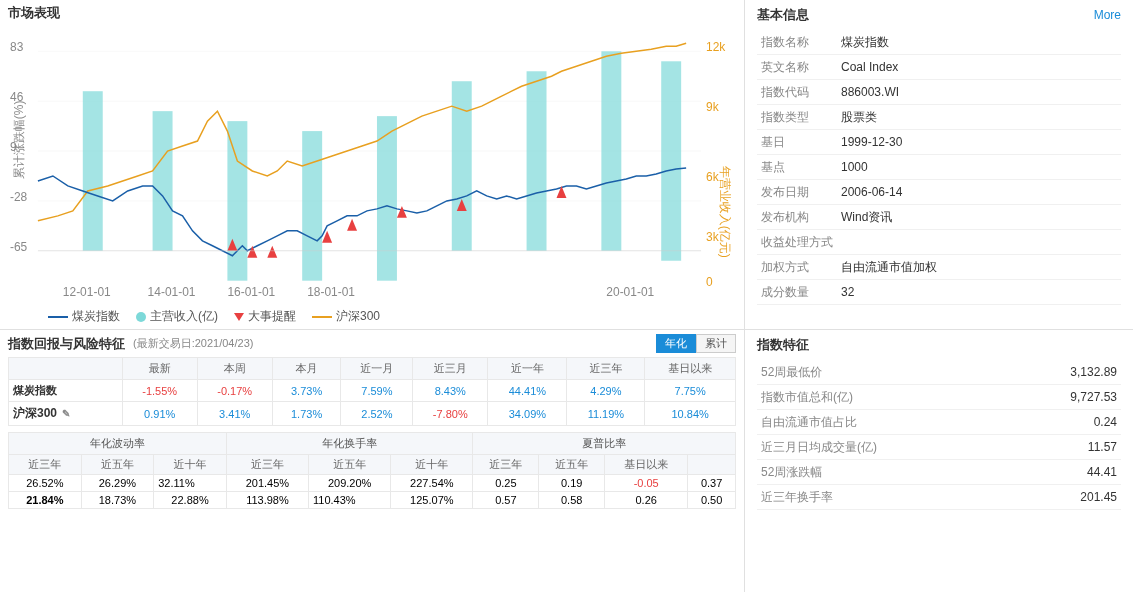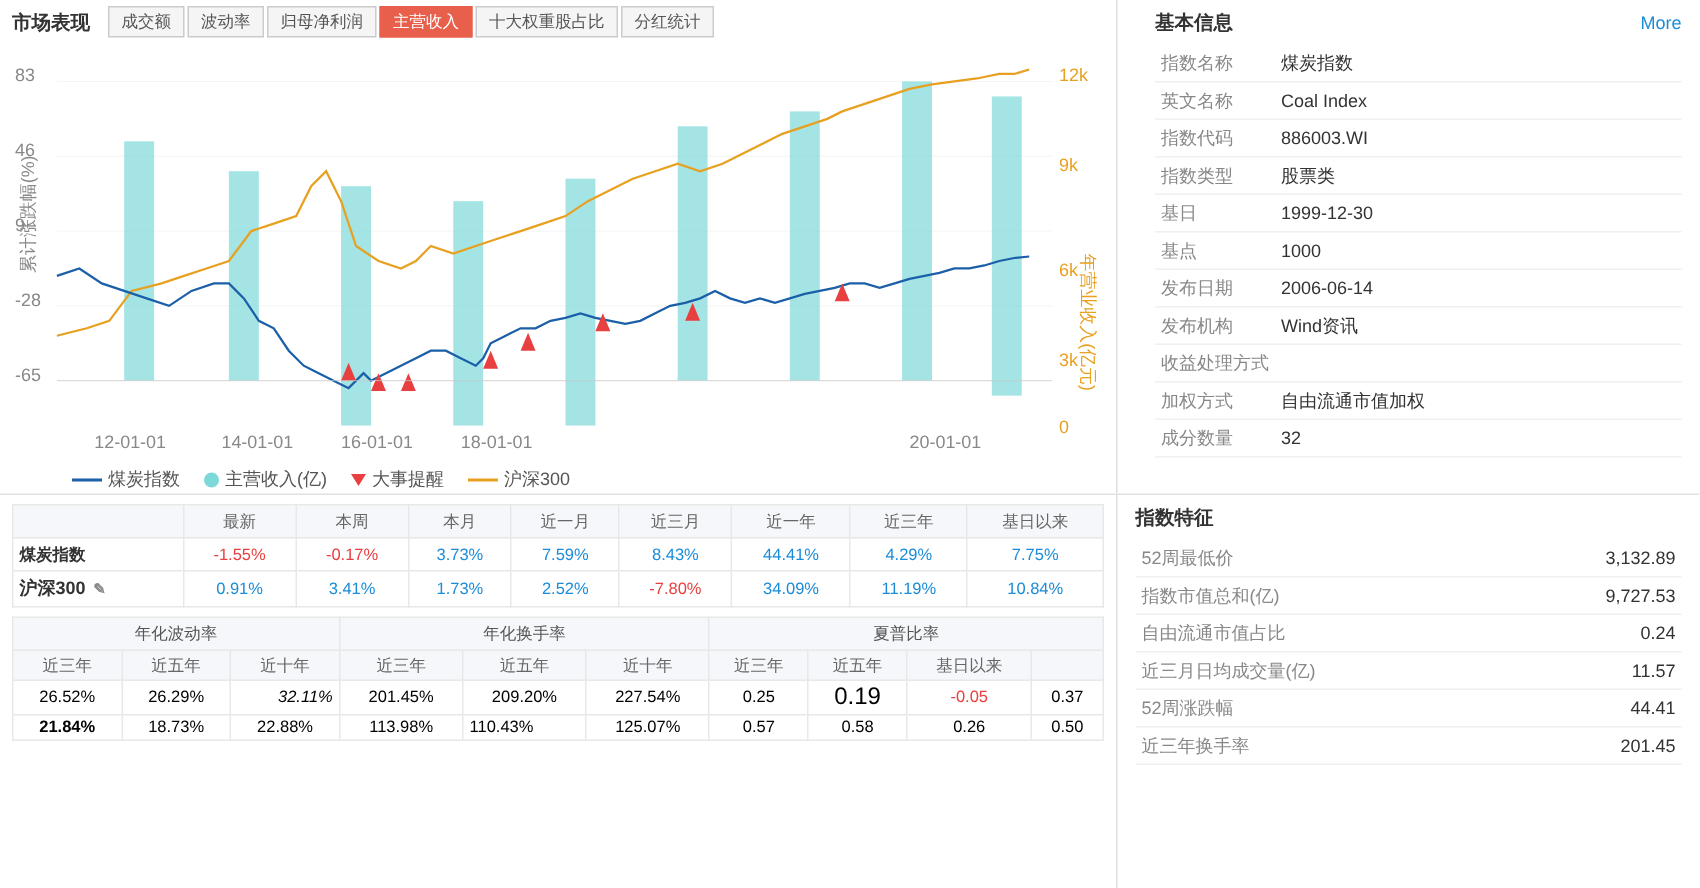--- a/index.html
+++ b/index.html
@@ -1,21 +1,21 @@
 <!DOCTYPE html>
 <html><head>
   <meta charset="utf-8">
   <style>
     * { box-sizing: border-box; margin: 0; padding: 0; font-family: 'Arial', sans-serif; font-size: 12px; }
     body { background: #fff; width: 1133px; height: 592px; overflow: hidden; }
     
     .container { display: flex; flex-direction: column; width: 1133px; height: 592px; }
     
     
-    .top-section { display: flex; height: 330px; border-bottom: 1px solid #e0e0e0; gap: 13px; }
+    .top-section { display: flex; height: 330px; border-bottom: 1px solid #e0e0e0; }
     
     
     .market-panel { flex: 0 0 745px; border-right: 1px solid #e0e0e0; padding: 4px 8px; }
     .market-panel-header { display: flex; align-items: center; margin-bottom: 4px; }
     .market-panel-title { font-weight: bold; font-size: 13px; color: #333; margin-right: 12px; }
     .tab-group { display: flex; gap: 2px; }
     .tab { padding: 2px 8px; border: 1px solid #ccc; cursor: pointer; font-size: 11px; color: #555; background: #f5f5f5; }
     .tab.active { background: #e8604c; color: #fff; border-color: #e8604c; }
     
     .chart-area { position: relative; width: 100%; height: 280px; }
@@ -76,28 +76,20 @@
 </head>
 <body>
 
 <div class="container">
 
   <div class="top-section">
 
     <div class="market-panel">
       <div class="market-panel-header">
         <span class="market-panel-title">市场表现</span>
-        <div class="tab-group">
-          <div class="tab">成交额</div>
-          <div class="tab">波动率</div>
-          <div class="tab">归母净利润</div>
-          <div class="tab active">主营收入</div>
-          <div class="tab">十大权重股占比</div>
-          <div class="tab">分红统计</div>
-        </div>
       </div>
 
       <div class="chart-area">
         <svg class="chart-svg" viewBox="0 0 730 270">
 
           <text x="2" y="20" font-size="9" fill="#888">83</text>
           <text x="2" y="70" font-size="9" fill="#888">46</text>
           <text x="2" y="120" font-size="9" fill="#888">9</text>
           <text x="2" y="170" font-size="9" fill="#888">-28</text>
           <text x="2" y="220" font-size="9" fill="#888">-65</text>
@@ -222,20 +214,28 @@
           <td>32</td>
         </tr>
       </tbody>
         </table>
     </div>
   </div>
 
   <div class="bottom-section">
 
     <div class="return-panel">
+      <div class="return-panel-header">
+        <span class="return-panel-title">指数回报与风险特征</span>
+        <span class="return-panel-date">(最新交易日:2021/04/23)</span>
+        <div class="toggle-group">
+          <div class="toggle-btn active">年化</div>
+          <div class="toggle-btn">累计</div>
+        </div>
+      </div>
 
       <table class="return-table">
         <thead>
           <tr>
             <th></th>
             <th>最新</th>
             <th>本周</th>
             <th>本月</th>
             <th>近一月</th>
             <th>近三月</th>
@@ -291,26 +291,26 @@
               <th style="background:#f5f7fa;text-align:center;padding:2px 4px;border:1px solid #e8e8e8;font-size:11px;color:#666;font-weight:normal;">近三年</th>
               <th style="background:#f5f7fa;text-align:center;padding:2px 4px;border:1px solid #e8e8e8;font-size:11px;color:#666;font-weight:normal;">近五年</th>
               <th style="background:#f5f7fa;text-align:center;padding:2px 4px;border:1px solid #e8e8e8;font-size:11px;color:#666;font-weight:normal;">基日以来</th>
               <th style="background:#f5f7fa;text-align:center;padding:2px 4px;border:1px solid #e8e8e8;font-size:11px;color:#666;font-weight:normal;"></th>
             </tr>
           </thead>
           <tbody>
             <tr>
               <td style="text-align:center;padding:2px 4px;border:1px solid #e8e8e8;font-size:11px;">26.52%</td>
               <td style="text-align:center;padding:2px 4px;border:1px solid #e8e8e8;font-size:11px;">26.29%</td>
-              <td style="text-align:right;padding:2px 4px;border:1px solid #e8e8e8;font-size:11px;font-style:italic;">32.11%</td>
+              <td style="text-align:left;padding:2px 4px;border:1px solid #e8e8e8;font-size:11px;">32.11%</td>
               <td style="text-align:center;padding:2px 4px;border:1px solid #e8e8e8;font-size:11px;">201.45%</td>
               <td style="text-align:center;padding:2px 4px;border:1px solid #e8e8e8;font-size:11px;">209.20%</td>
               <td style="text-align:center;padding:2px 4px;border:1px solid #e8e8e8;font-size:11px;">227.54%</td>
               <td style="text-align:center;padding:2px 4px;border:1px solid #e8e8e8;font-size:11px;">0.25</td>
-              <td style="text-align:center;padding:2px 4px;border:1px solid #e8e8e8;font-size:16px;">0.19</td>
+              <td style="text-align:center;padding:2px 4px;border:1px solid #e8e8e8;font-size:11px;">0.19</td>
               <td style="text-align:center;padding:2px 4px;border:1px solid #e8e8e8;font-size:11px;color:#e84040;">-0.05</td>
               <td style="text-align:center;padding:2px 4px;border:1px solid #e8e8e8;font-size:11px;">0.37</td>
             </tr>
             <tr>
               <td style="text-align:center;padding:2px 4px;border:1px solid #e8e8e8;font-size:11px;font-weight:bold;">21.84%</td>
               <td style="text-align:center;padding:2px 4px;border:1px solid #e8e8e8;font-size:11px;">18.73%</td>
               <td style="text-align:center;padding:2px 4px;border:1px solid #e8e8e8;font-size:11px;">22.88%</td>
               <td style="text-align:center;padding:2px 4px;border:1px solid #e8e8e8;font-size:11px;">113.98%</td>
               <td style="text-align:left;padding:2px 4px;border:1px solid #e8e8e8;font-size:11px;">110.43%</td>
               <td style="text-align:center;padding:2px 4px;border:1px solid #e8e8e8;font-size:11px;">125.07%</td>

